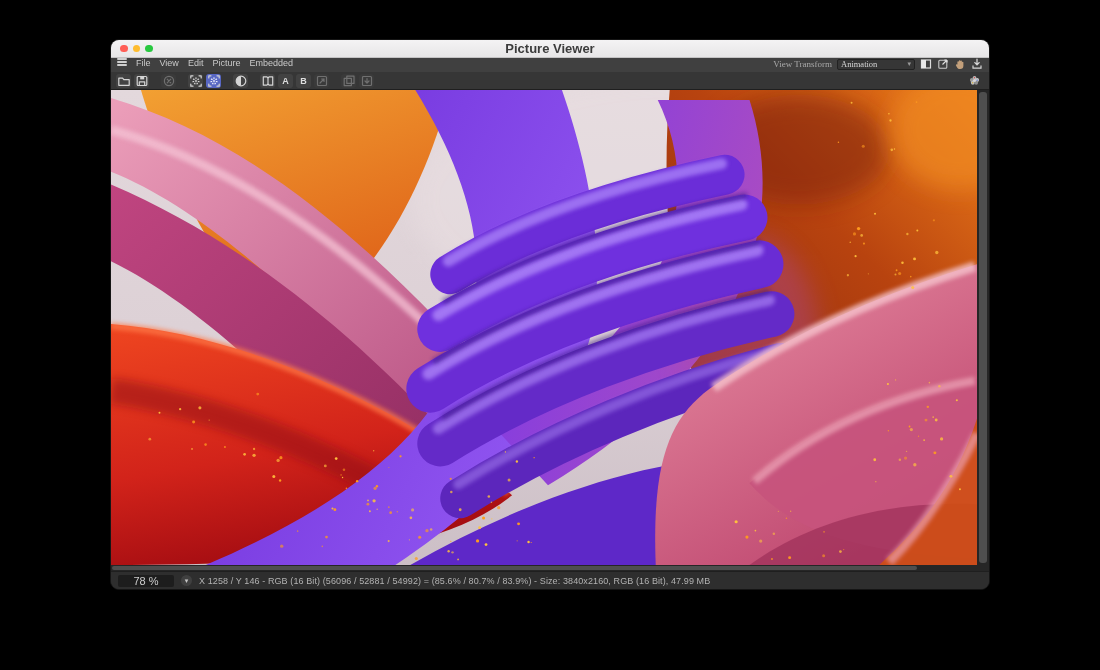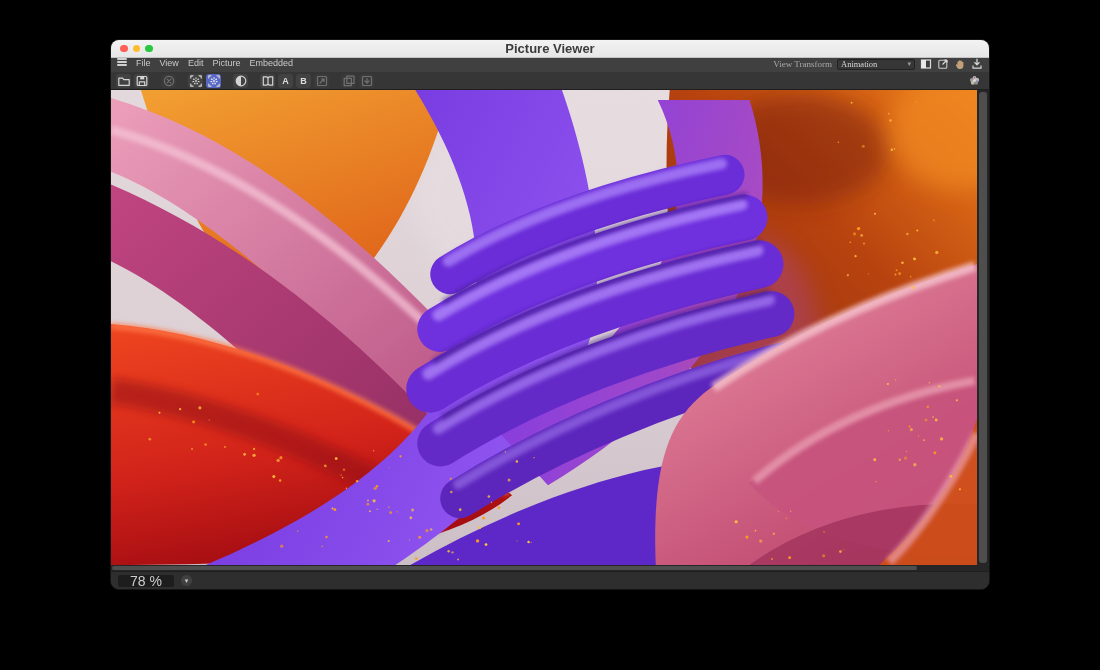--- a/index.html
+++ b/index.html
@@ -50,21 +50,21 @@
   .art svg { position:absolute; inset:0; width:100%; height:100%; display:block; }
   .hscroll { height:6px; background:#262626; position:relative; flex:0 0 auto; }
   .hscroll .thumb { position:absolute; top:1px; bottom:1px; left:1px; width:93%; background:#4e4e4e; border-radius:3px; }
   .vscroll { width:12px; background:#262626; position:relative; flex:0 0 auto; }
   .vscroll .thumb { position:absolute; left:2px; right:2px; top:2px; bottom:8px; background:#4e4e4e; border-radius:3px; }
 
   
   .statusbar { height:18px; background:#2e2e2e; border-top:1px solid #1f1f1f; display:flex;
                align-items:center; gap:7px; padding:0 7px; font-size:9px; color:#b2b2b2; flex:0 0 auto; }
   .zoomfield { width:56px; height:12px; background:#1d1d1d; border-radius:2px; color:#cdcdcd;
-               display:flex; align-items:center; justify-content:center; font-size:14px; }
+               display:flex; align-items:center; justify-content:center; font-size:11px; }
   .zoomdrop { width:11px; height:11px; border-radius:50%; background:#404040; color:#c6c6c6;
               display:flex; align-items:center; justify-content:center; font-size:7px; }
   .statustext { white-space:nowrap; overflow:hidden; letter-spacing:.1px; }
 
   svg .ln { fill:none; stroke:#d4d4d4; stroke-width:1.2; stroke-linecap:round; stroke-linejoin:round; }
 </style>
 </head>
 <body>
 
 <div class="window">
@@ -463,15 +463,16 @@
       </div>
     </div>
     <div class="vscroll">
       <div class="thumb"></div>
     </div>
   </div>
 
   <div class="statusbar">
     <div class="zoomfield">78 %</div>
     <div class="zoomdrop">▾</div>
+    <div class="statustext">X 1258 / Y 146 - RGB (16 Bit) (56096 / 52881 / 54992) = (85.6% / 80.7% / 83.9%) - Size: 3840x2160, RGB (16 Bit), 47.99 MB</div>
   </div>
 
 </div>
 
 </body></html>

